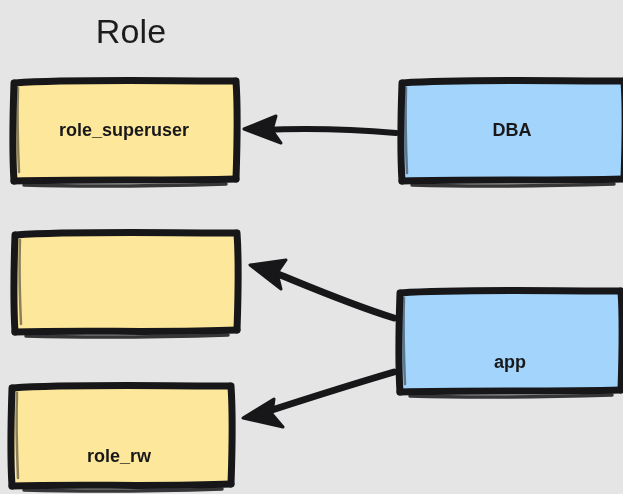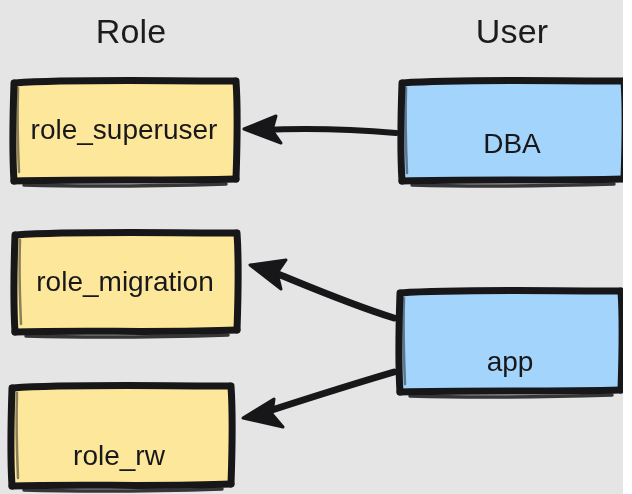--- a/index.html
+++ b/index.html
@@ -36,22 +36,22 @@
     text-align: center;
     transform: translateX(-50%);
     line-height: 1;
   }
   #header-role  { left: 131px; top: 14px; }
   #header-user  { left: 512px; top: 14px; }
 
   .node-label {
     position: absolute;
     font-family: "Liberation Sans", sans-serif;
-    font-size: 28px;
-    font-weight: 400;
+    font-size: 18px;
+    font-weight: 700;
     color: #18181a;
     white-space: nowrap;
     text-align: right;
     transform: translate(-50%, -50%);
     line-height: 1;
     pointer-events: none;
   }
   .node-hit {
     position: absolute;
     background: transparent;
@@ -125,30 +125,28 @@
     </g>
 
     <g>
       <path d="M 394 372 C 350 385, 306 399, 272 410" fill="none" stroke="#17171a" stroke-width="7" stroke-linecap="round"></path>
       <path d="M 243 418 L 274 399 L 272 414 L 283 427 Z" fill="#17171a" stroke="#17171a" stroke-width="3" stroke-linejoin="round"></path>
     </g>
 
   </svg>
 
   <div class="col-header" id="header-role">Role</div>
-  <div class="col-header" id="header-user">User</div>
 
   <div class="node-hit" style="left:12px; top:80px; width:225px; height:100px;"></div>
   <div class="node-label" style="left:124px; top:130px;">role_superuser</div>
 
   <div class="node-hit" style="left:13px; top:232px; width:225px; height:99px;"></div>
-  <div class="node-label" style="left:125px; top:282px;">role_migration</div>
 
   <div class="node-hit" style="left:10px; top:385px; width:222px; height:100px;"></div>
   <div class="node-label" style="left:119px; top:456px;">role_rw</div>
 
   <div class="node-hit" style="left:400px; top:80px; width:225px; height:100px;"></div>
-  <div class="node-label" style="left:512px; top:144px;">DBA</div>
+  <div class="node-label" style="left:512px; top:130px;">DBA</div>
 
   <div class="node-hit" style="left:398px; top:290px; width:224px; height:102px;"></div>
   <div class="node-label" style="left:510px; top:362px;">app</div>
 
 </div>
 
 </body></html>

